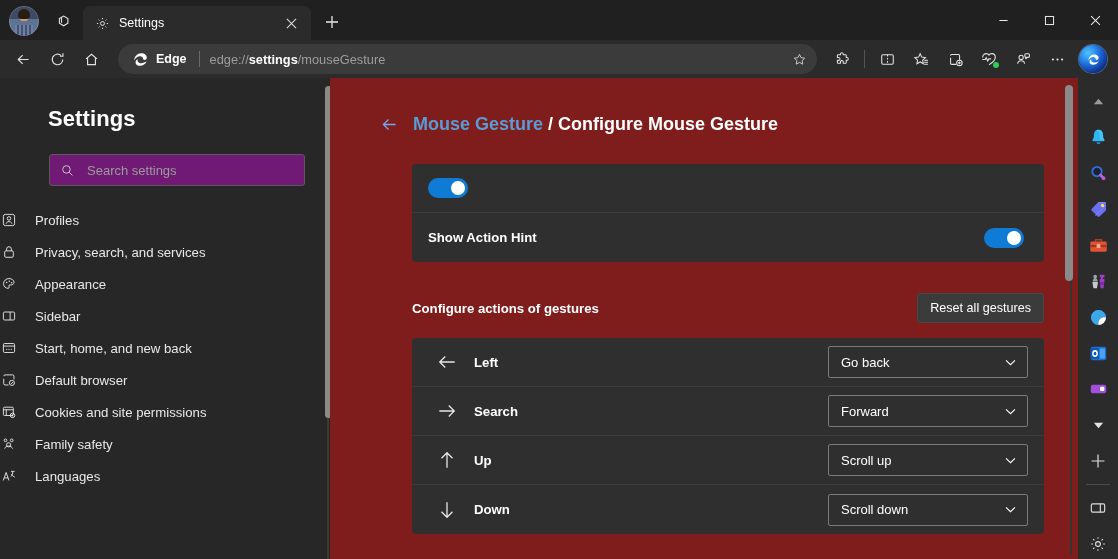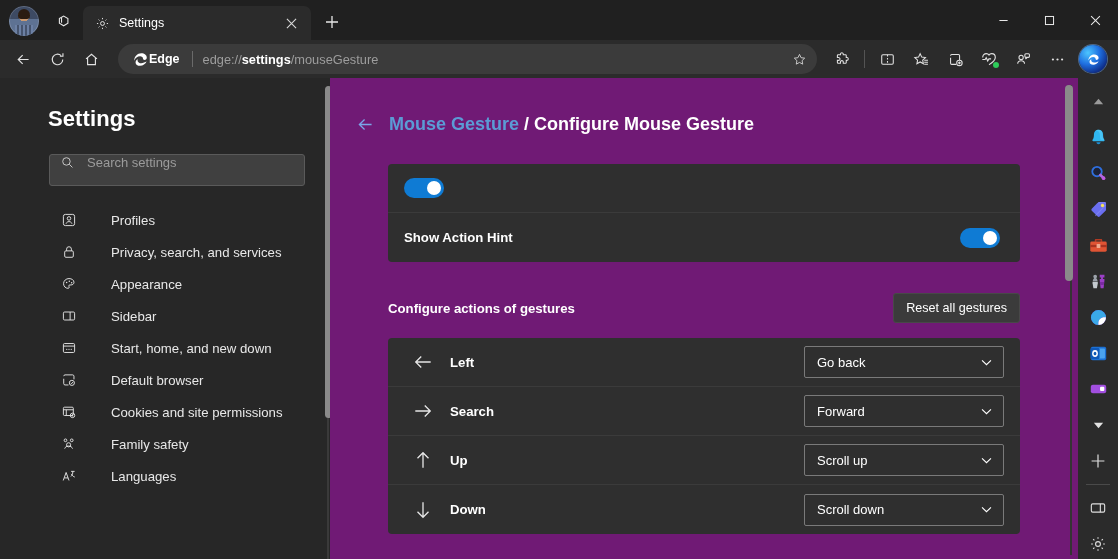--- a/index.html
+++ b/index.html
@@ -71,21 +71,21 @@
   .navbtn {
     width: 34px; height: 30px; flex: none; border-radius: 5px;
     display: flex; align-items: center; justify-content: center; color: #e2e2e2;
   }
   .omnibox {
     flex: 1; height: 30px; margin: 0 8px 0 10px;
     background: #3b3b3b; border-radius: 15px;
     display: flex; align-items: center; padding: 0 4px 0 14px;
     min-width: 0;
   }
-  .edge-chip { display: flex; align-items: center; flex: none; color: #ffffff; font-size: 12.5px; font-weight: 600; }
+  .edge-chip { display: flex; align-items: center; gap: 7px; flex: none; color: #ffffff; font-size: 12.5px; font-weight: 600; }
   .omni-div { width: 1px; height: 16px; background: #6a6a6a; margin: 0 10px 0 12px; flex: none; }
   .url { font-size: 12.8px; color: #9d9d9d; white-space: nowrap; overflow: hidden; text-overflow: ellipsis; flex: 1; }
   .url b { color: #ffffff; font-weight: 600; }
   .star { width: 28px; height: 26px; flex: none; display: flex; align-items: center; justify-content: center; color: #d5d5d5; border-radius: 4px; }
   .toolicon {
     width: 34px; height: 30px; flex: none; border-radius: 5px;
     display: flex; align-items: center; justify-content: center; color: #e2e2e2; position: relative;
   }
   .toolsep { width: 1px; height: 18px; background: #545454; margin: 0 5px; flex: none; }
   .greendot { position: absolute; right: 7px; bottom: 6px; width: 6px; height: 6px; border-radius: 50%; background: #2ecc5a; }
@@ -109,40 +109,40 @@
     position: absolute; left: 0; top: 0; width: 330px; height: 481px;
     background: #272727; overflow: hidden;
   }
   .settings-title {
     font-size: 22px; color: #ffffff; font-weight: 600;
     margin: 28px 0 0 48px; letter-spacing: .1px;
   }
   .searchbox {
     margin: 22px 0 0 49px; width: 256px; height: 32px;
     border: 1px solid #5a5a5a; border-radius: 3px;
-    background: #404040; display: flex; gap: 12px; padding: 0 10px;
+    background: #701a75; display: flex; align-items: center; gap: 12px; padding: 0 10px;
   }
   .search-ph { font-size: 13px; color: #9b9b9b; }
   .navlist { margin-top: 18px; }
   .navitem {
-    display: flex; align-items: center; gap: 34px;
-    height: 32px; padding-left: 60px; color: #e8e8e8; font-size: 13.2px;
+    display: flex; align-items: center; gap: 18px;
+    height: 32px; color: #e8e8e8; font-size: 13.2px;
   }
   .navitem .ni-icon { width: 17px; height: 17px; flex: none; display: flex; align-items: center; justify-content: center; color: #e2e2e2; }
   .sb-scroll {
     position: absolute; left: 325px; top: 8px; width: 7px; height: 332px;
     background: #8a8a8a; border-radius: 4px;
   }
   .sb-track {
     position: absolute; left: 327px; top: 8px; width: 2px; height: 473px; background: #3a3a3a;
   }
 
   .content {
     position: absolute; left: 330px; top: 0; width: 748px; height: 481px;
-    background: #701a75; overflow: hidden;
+    background: #7f1d1d; overflow: hidden; padding-left: 24px;
   }
   .breadcrumb { display: flex; align-items: center; gap: 14px; margin: 36px 0 0 26px; }
   .bc-back { color: #7aa6e8; display: flex; align-items: center; }
   .bc-text { font-size: 18px; font-weight: 700; color: #ffffff; white-space: nowrap; }
   .bc-link { color: #5b9bd5; }
   .bc-sep { color: #ffffff; }
 
   .card {
     margin: 29px 0 0 58px; width: 632px;
     background: #2f2f2f; border-radius: 4px; overflow: hidden;
@@ -419,21 +419,21 @@
         <div class="navitem">
           <span class="ni-icon">
             <svg width="16" height="16" viewBox="0 0 20 20" fill="none" stroke="currentColor" stroke-width="1.2">
               <rect x="3" y="4.4" width="14" height="11.2" rx="1.5"></rect>
                 <path d="M3 7.6h14"></path>
               <circle cx="7.2" cy="11.6" r=".8" fill="currentColor" stroke="none"></circle>
               <circle cx="10" cy="11.6" r=".8" fill="currentColor" stroke="none"></circle>
               <circle cx="12.8" cy="11.6" r=".8" fill="currentColor" stroke="none"></circle>
             </svg>
           </span>
-          <span>Start, home, and new down</span>
+          <span>Start, home, and new back</span>
         </div>
 
 
         <div class="navitem">
           <span class="ni-icon">
             <svg width="16" height="16" viewBox="0 0 20 20" fill="none" stroke="currentColor" stroke-width="1.2">
               <path d="M3.4 5.2c0-.9.7-1.6 1.6-1.6h9.6c.9 0 1.6.7 1.6 1.6v4"></path>
               <path d="M3.4 8.4v6.2c0 .9.7 1.6 1.6 1.6h4.4"></path>
               <circle cx="13.6" cy="13.6" r="3.2"></circle>
                 <path d="M12.2 13.6l1 1 2-2.2"></path>

